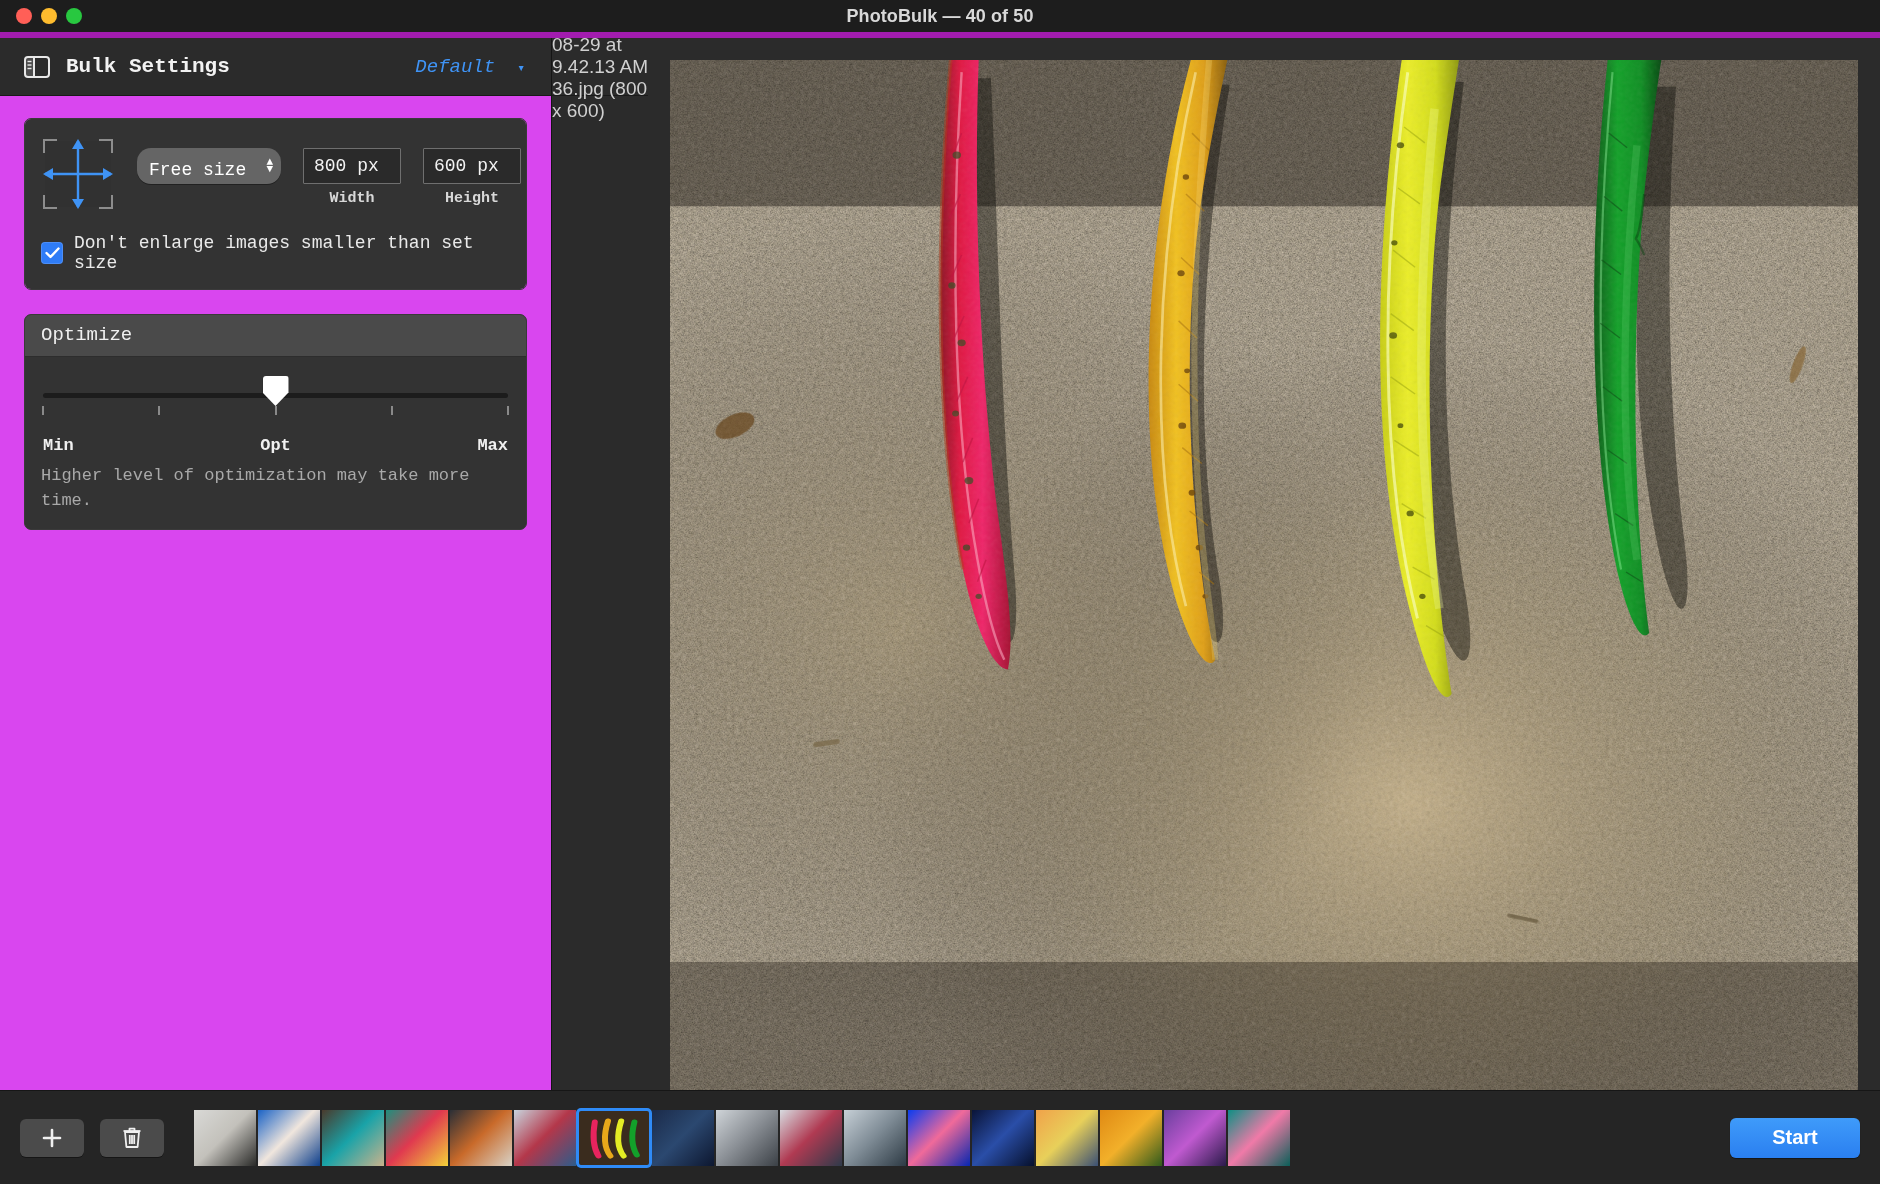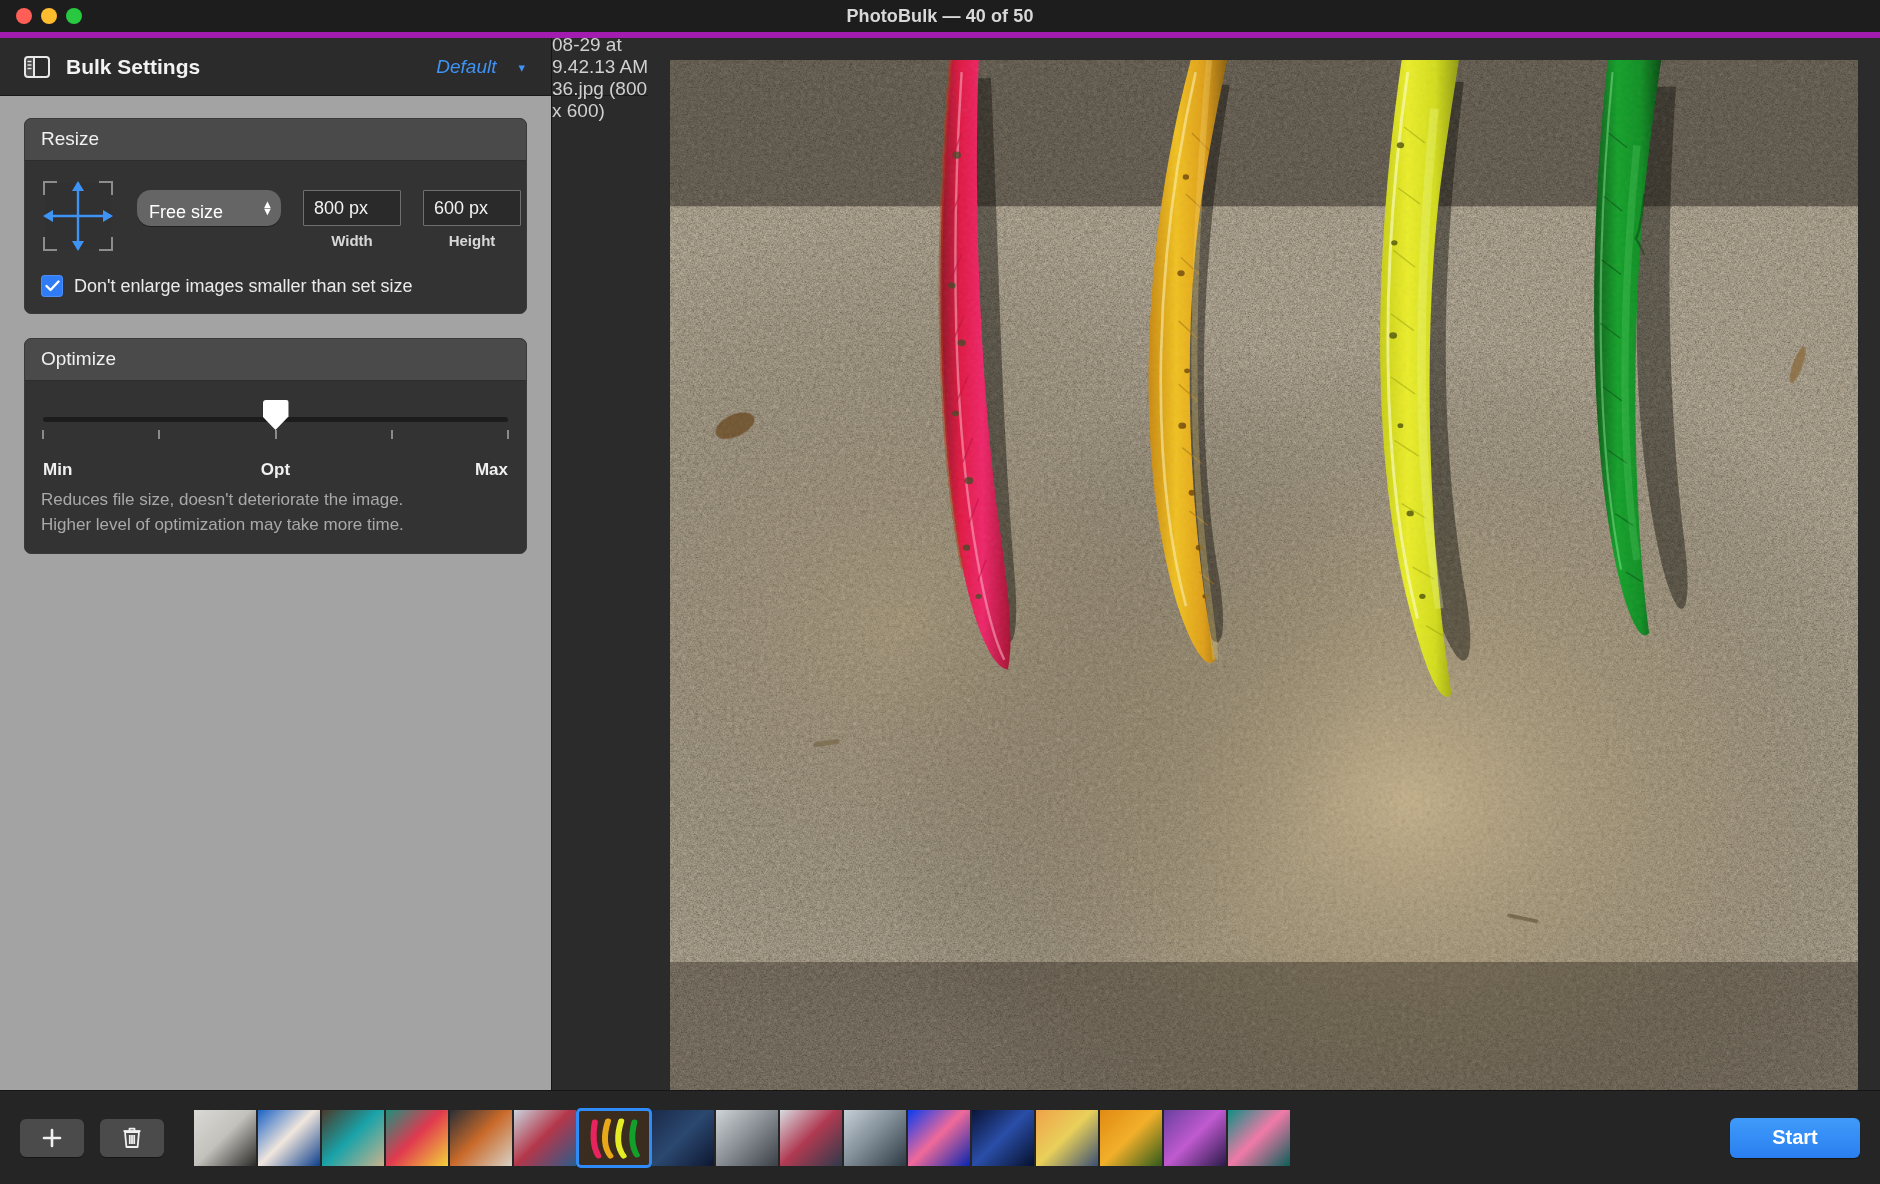--- a/index.html
+++ b/index.html
@@ -36,23 +36,24 @@
     color: #d8d8d8; font-size: 18px; font-weight: 700;
     letter-spacing: .1px; pointer-events: none;
   }
 
   
   .body { flex: 1 1 auto; display: flex; min-height: 0; }
 
   
   .sidebar {
     width: 552px; flex: 0 0 552px;
-    background: #a3a3a3;
+    background: #d946ef;
     display: flex; flex-direction: column;
     border-right: 1px solid #151515;
+    font-family: Liberation Mono, monospace;
   }
   .sidebar-header {
     height: 58px; flex: 0 0 58px;
     display: flex; align-items: center;
     padding: 0 26px 0 24px;
     background: #2b2b2b;
     border-bottom: 1px solid #1a1a1a;
   }
   .panel-icon { width: 26px; height: 22px; margin-right: 16px; display:block; }
   .sidebar-title { color: #f2f2f2; font-size: 21px; font-weight: 700; flex: 1 1 auto; }
@@ -235,21 +236,20 @@
         <span class="sidebar-title">Bulk Settings</span>
         <span class="preset">
           <span>Default</span>
           <span class="chev">▾</span>
         </span>
       </div>
 
       <div class="sidebar-content">
 
         <div class="card">
-          <div class="card-head">Resize</div>
           <div class="card-body">
             <div class="resize-row">
 
               <span class="resize-glyph">
                 <svg width="74" height="74" viewBox="0 0 74 74">
 
                   <g stroke="#8d8d8d" stroke-width="2" fill="none">
                     <path d="M3 16 L3 3 L16 3"></path>
                     <path d="M58 3 L71 3 L71 16"></path>
                     <path d="M71 58 L71 71 L58 71"></path>
@@ -317,21 +317,20 @@
                   <div class="tick" style="left: 75%;"></div>
                   <div class="tick" style="left: 100%;"></div>
                 </div>
               <div class="slider-labels" id="opt-labels">
                   <div class="slabel first" style="left: 0%;">Min</div>
                   <div class="slabel" style="left: 50%;">Opt</div>
                   <div class="slabel last" style="left: 100%;">Max</div>
                 </div>
             </div>
             <div class="hint">
-              <div>Reduces file size, doesn't deteriorate the image.</div>
               <div>Higher level of optimization may take more time.</div>
             </div>
           </div>
         </div>
 
       </div>
     </div>
 
     <div class="preview">
       <div class="preview-header">photo2017-08-29 at 9.42.13 AM 36.jpg (800 x 600)</div>

